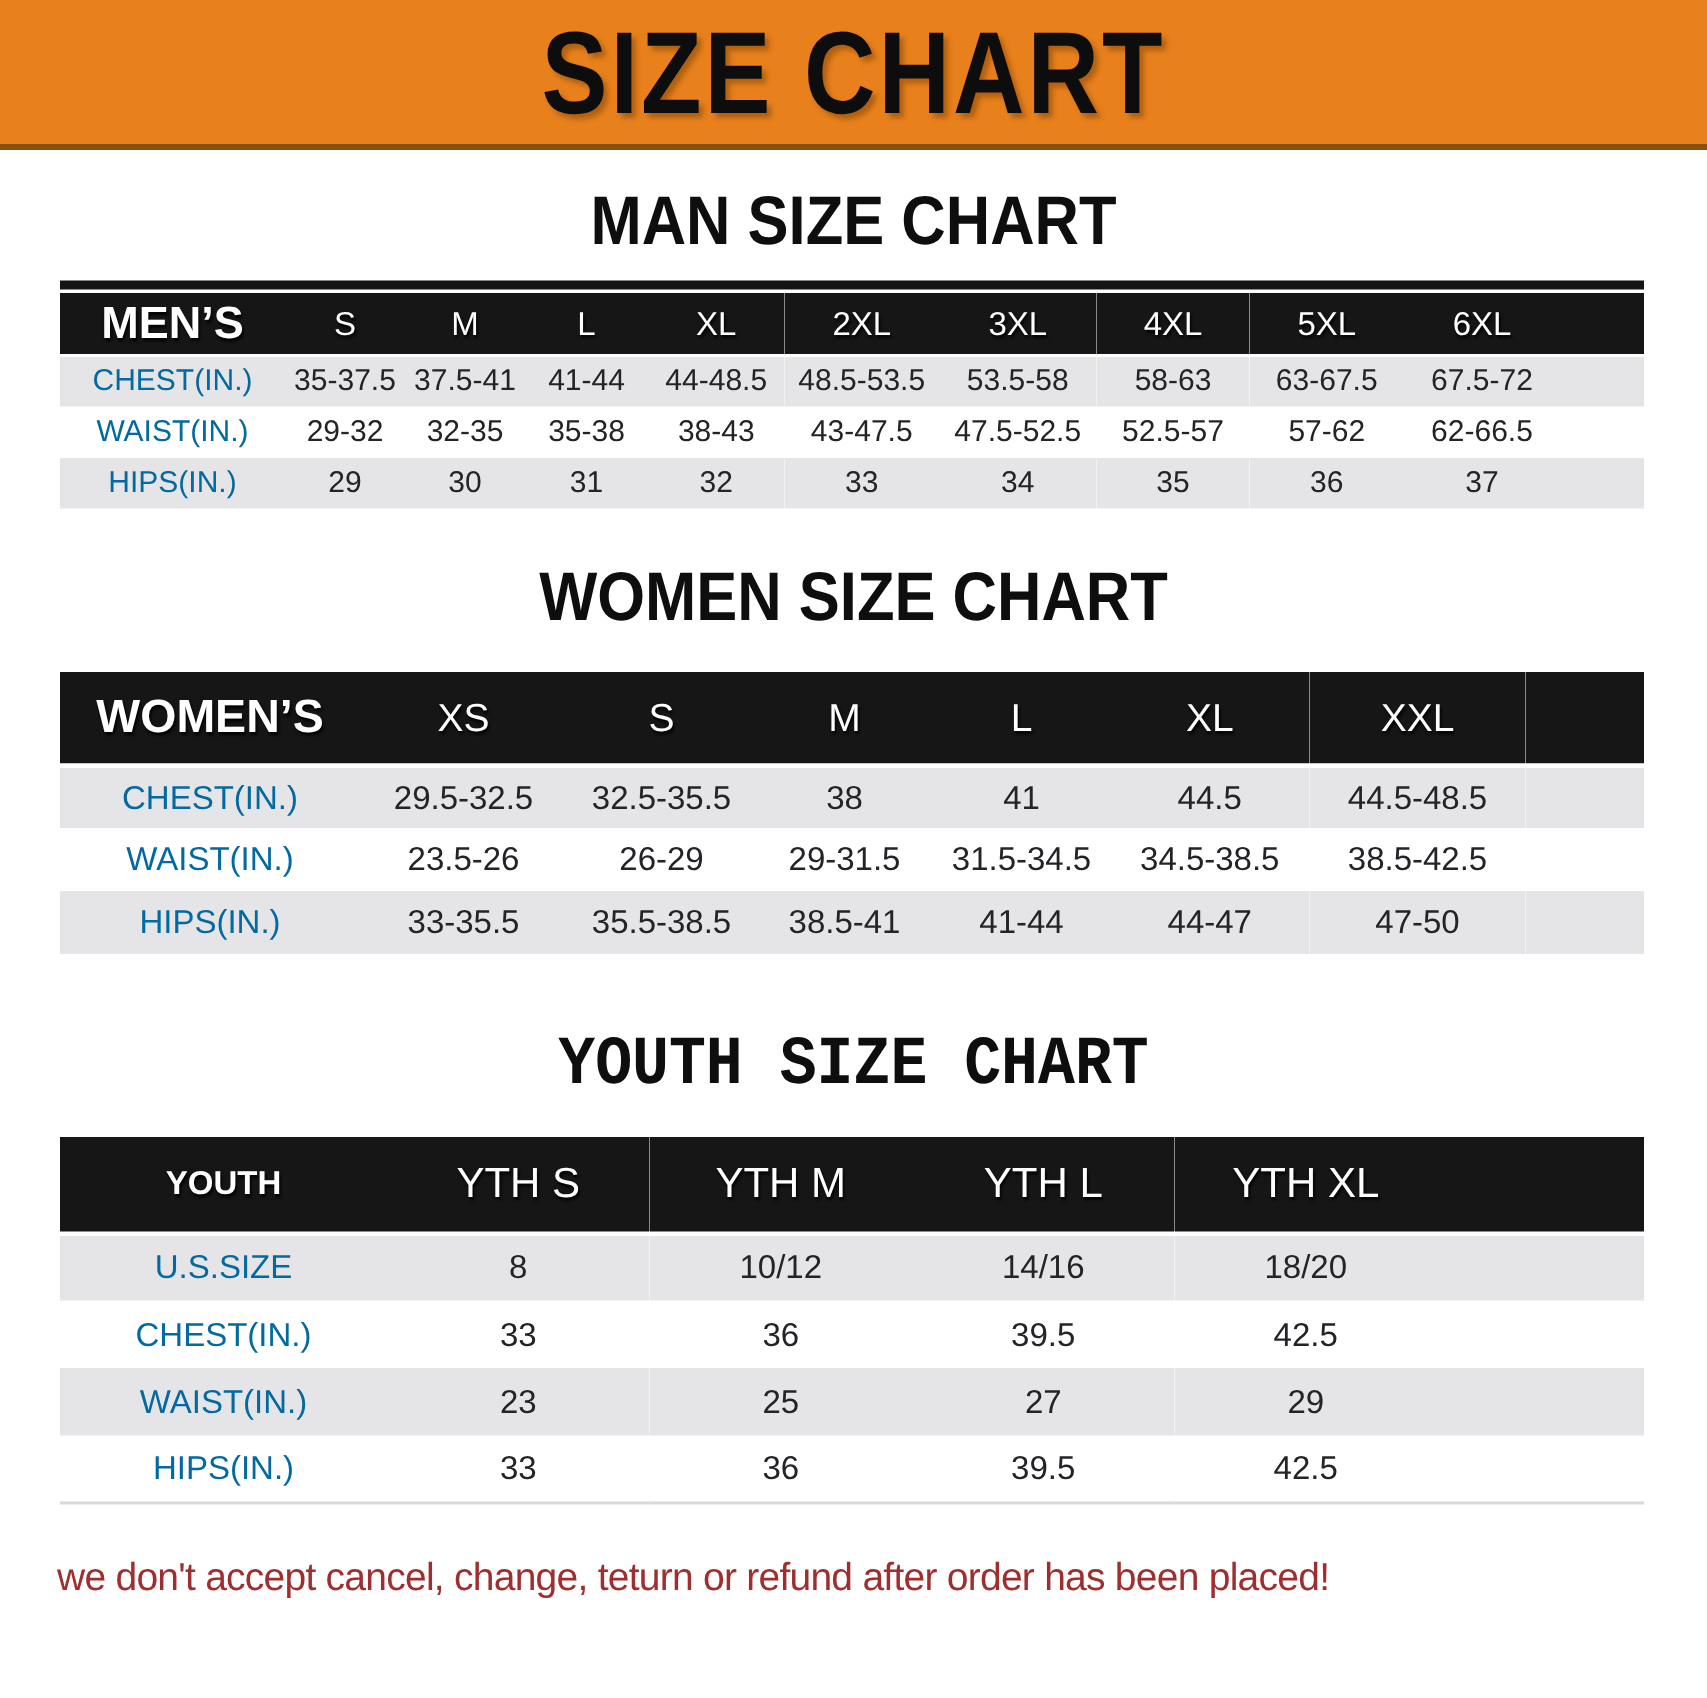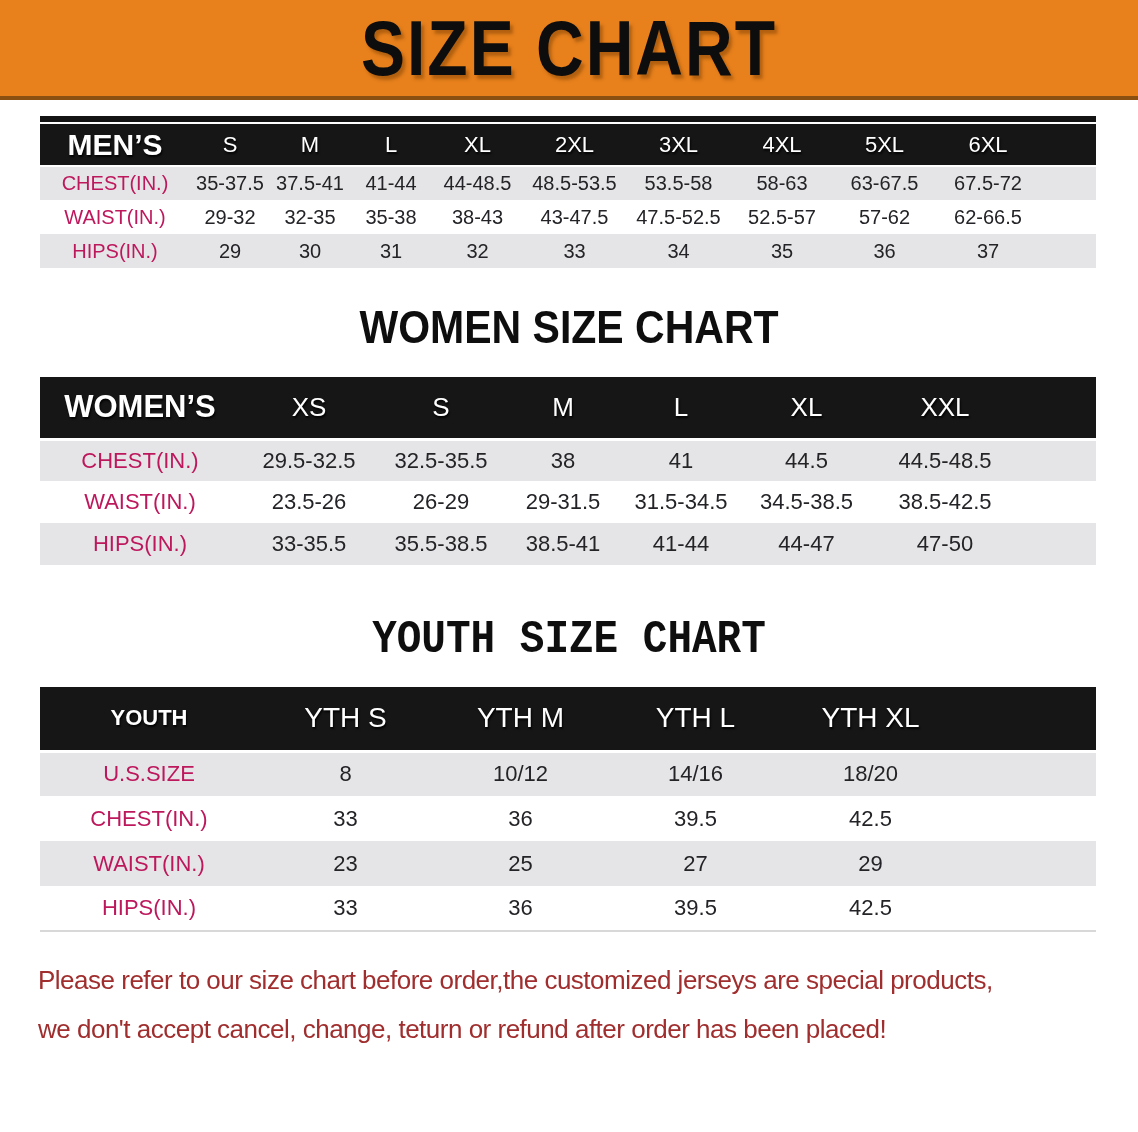--- a/index.html
+++ b/index.html
@@ -67,21 +67,21 @@
   .women-table tbody tr { height: 42px; }
   .women-table tbody td { font-size: 22px; }
 
   .youth-table thead tr { height: 64px; }
   .youth-table thead th { font-size: 28px; }
   .youth-table th.corner { font-size: 22px; }
   .youth-table tbody tr { height: 45px; }
   .youth-table tbody td { font-size: 22px; }
   .youth-table { border-bottom: 2px solid #d8d8d8; }
 
-  td.row-label { font-size: 20px; color: #be185d; }
+  td.row-label { font-size: 20px; color: #0369a1; }
   .women-table td.row-label, .youth-table td.row-label { font-size: 22px; }
 
   
   .notice { margin-top: 24px; padding-left: 38px; }
   .notice p {
     margin: 0; white-space: nowrap;
     font-size: 26px; line-height: 49px;
     letter-spacing: -0.5px;
     color: #a02e2e; font-weight: 500;
   }
@@ -89,20 +89,23 @@
 </head>
 <body>
 
 <div class="page">
 
   <header class="banner">
     <span class="banner-title">SIZE CHART</span>
   </header>
 
   <section>
+    <h2 class="heading heading-men">
+      <span>MAN SIZE CHART</span>
+    </h2>
     <div class="topline"></div>
     <table class="size-table men-table">
       <colgroup>
         <col style="width:150px">
           <col style="width:80px">
           <col style="width:80px">
           <col style="width:82px">
           <col style="width:91px">
           <col style="width:103px">
           <col style="width:105px">
@@ -286,17 +289,16 @@
           <td>36</td>
           <td>39.5</td>
           <td>42.5</td>
           <td class="filler"></td>
         </tr>
       </tbody>
     </table>
   </section>
 
   <footer class="notice">
-    <p>Please refer to our size chart before order,the customized jerseys are special products,</p>
     <p>we don't accept cancel, change, teturn or refund after order has been placed!</p>
   </footer>
 
 </div>
 
 </body></html>

